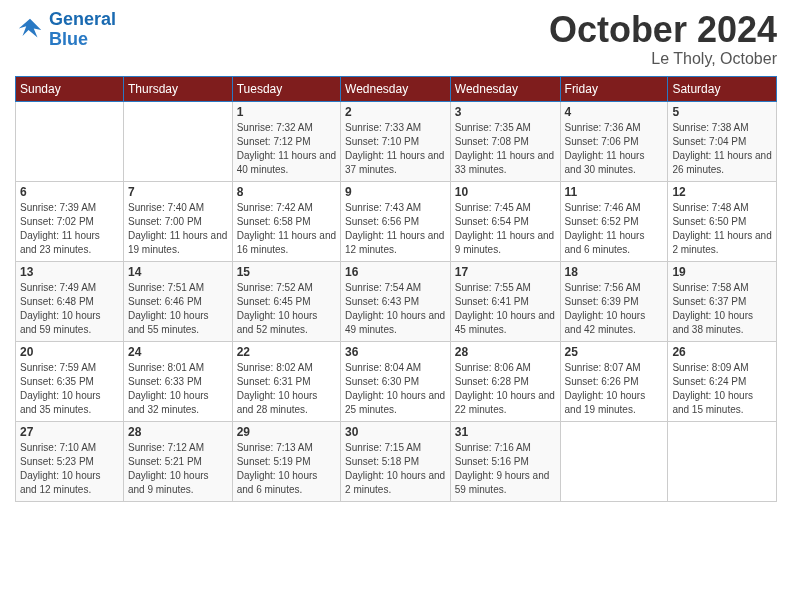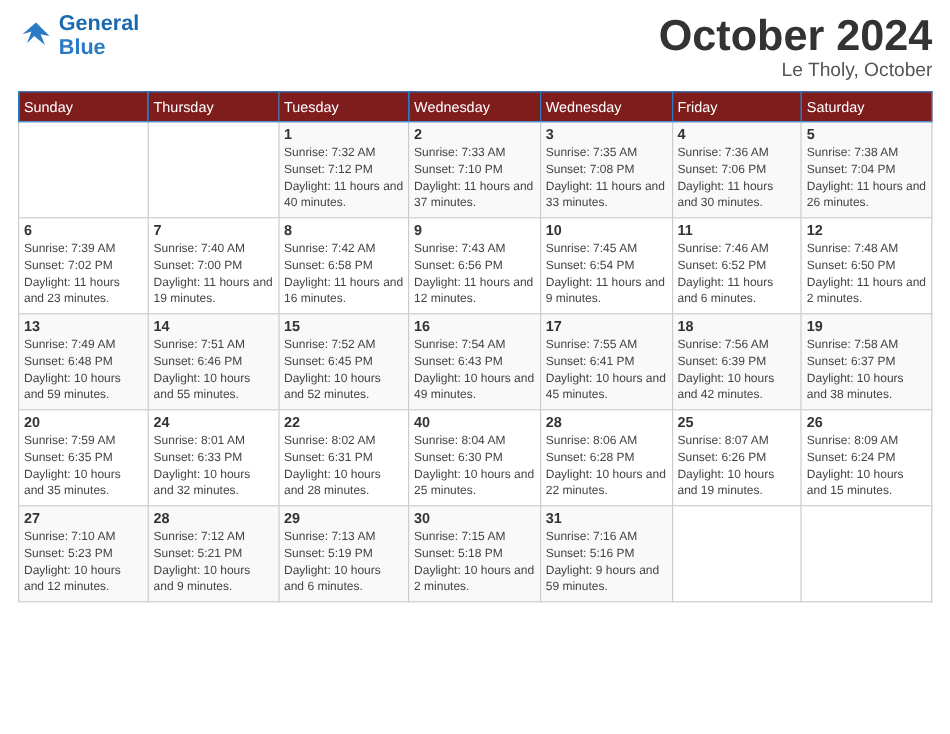--- a/index.html
+++ b/index.html
@@ -216,21 +216,21 @@
           </td>
           <td>
             <span class="day-number">24</span>
             <div class="day-info">Sunrise: 8:01 AM<br>Sunset: 6:33 PM<br>Daylight: 10 hours and 32 minutes.</div>
           </td>
           <td>
             <span class="day-number">22</span>
             <div class="day-info">Sunrise: 8:02 AM<br>Sunset: 6:31 PM<br>Daylight: 10 hours and 28 minutes.</div>
           </td>
           <td>
-            <span class="day-number">40</span>
+            <span class="day-number">36</span>
             <div class="day-info">Sunrise: 8:04 AM<br>Sunset: 6:30 PM<br>Daylight: 10 hours and 25 minutes.</div>
           </td>
           <td>
             <span class="day-number">28</span>
             <div class="day-info">Sunrise: 8:06 AM<br>Sunset: 6:28 PM<br>Daylight: 10 hours and 22 minutes.</div>
           </td>
           <td>
             <span class="day-number">25</span>
             <div class="day-info">Sunrise: 8:07 AM<br>Sunset: 6:26 PM<br>Daylight: 10 hours and 19 minutes.</div>
           </td>

